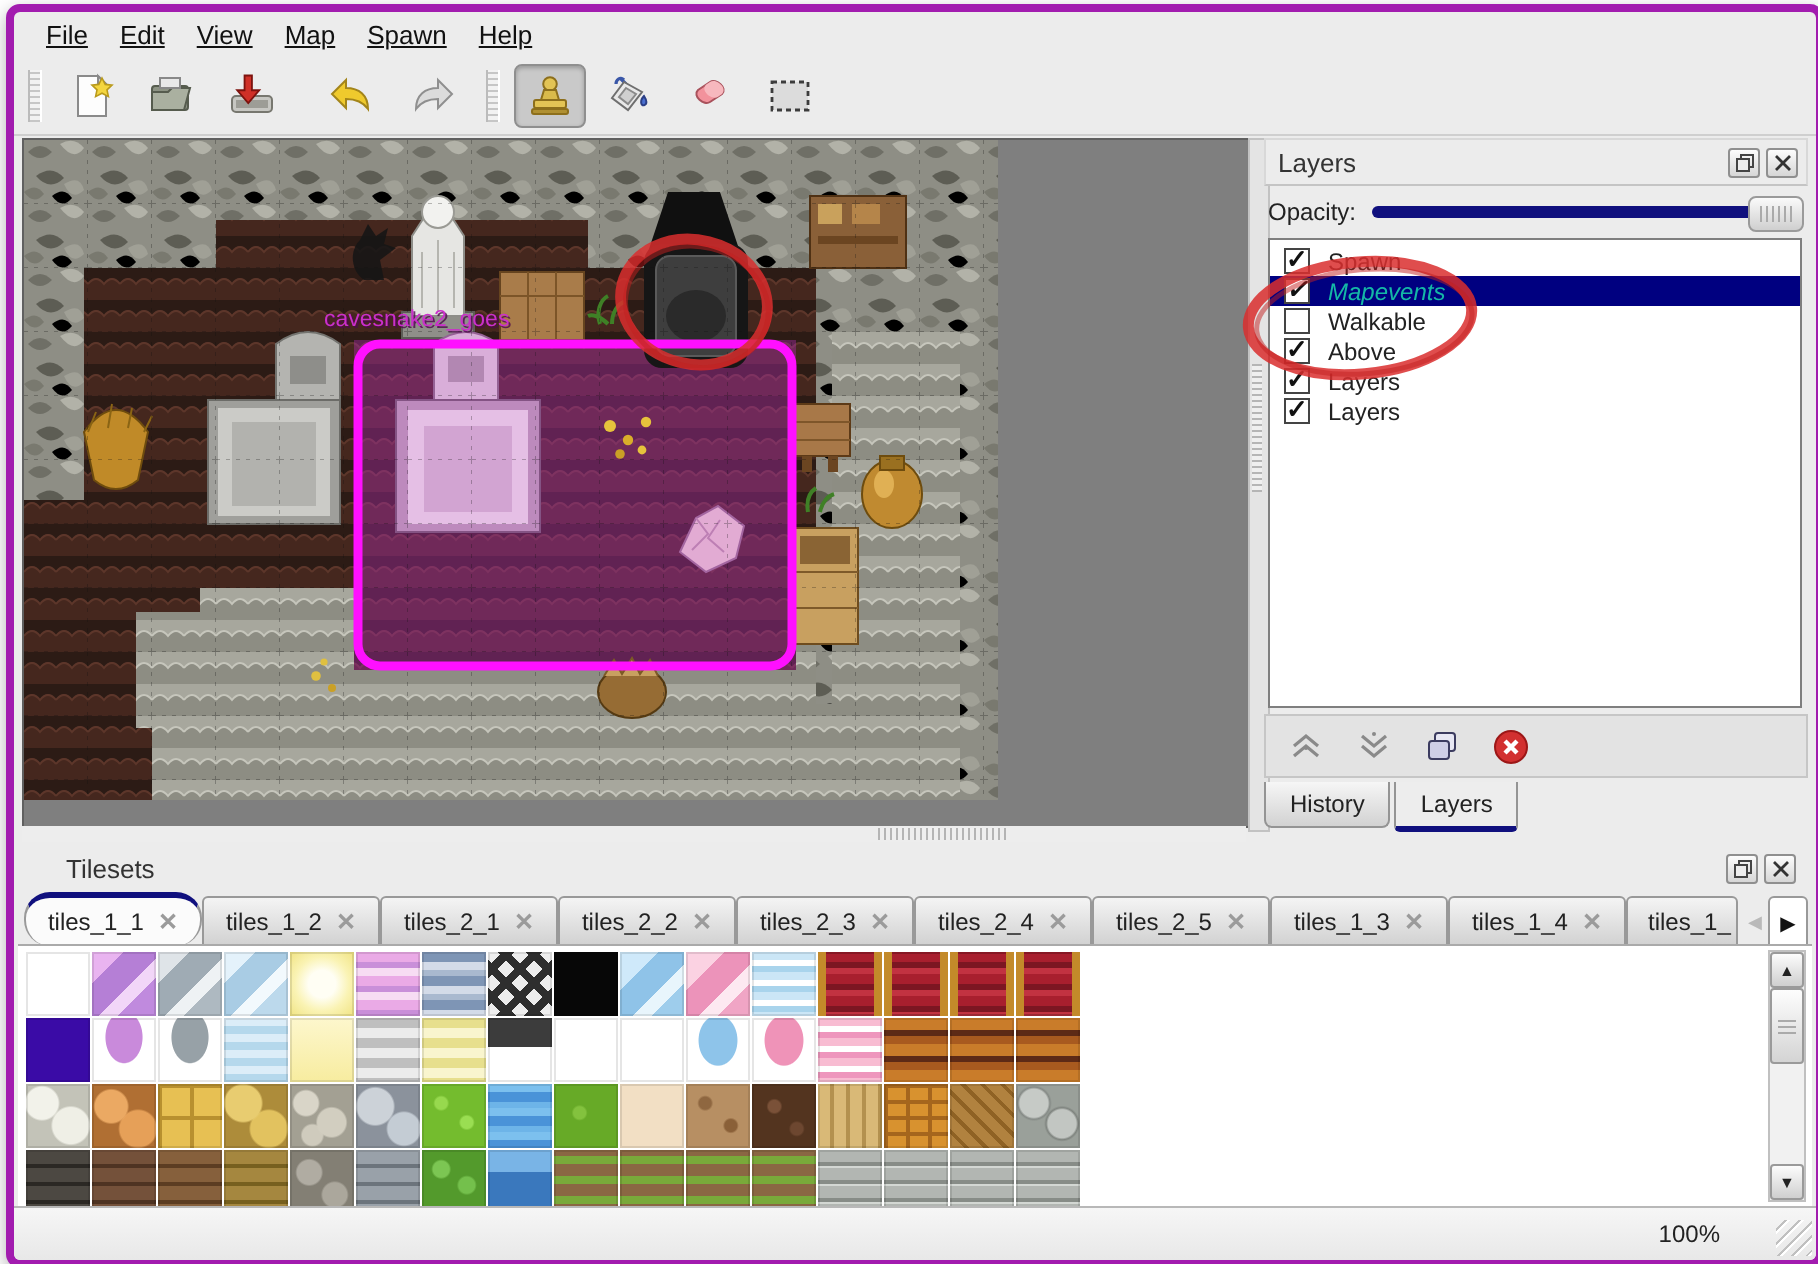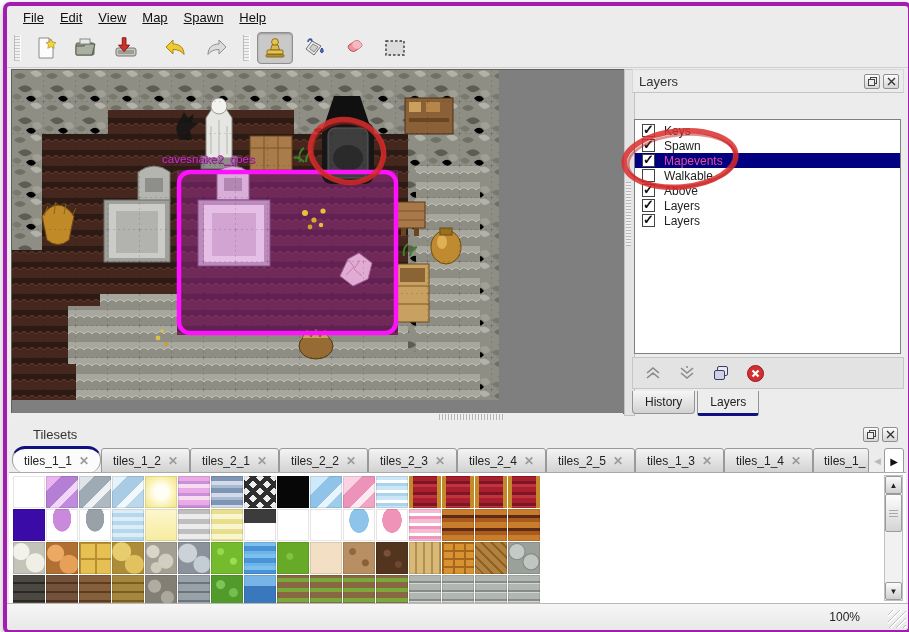--- a/index.html
+++ b/index.html
@@ -47,21 +47,21 @@
   .opacity-label{width:52px;font-size:12px;color:#222;}
   .slider{position:relative;flex:1;height:16px;}
   .slider .track{position:absolute;left:0;right:2px;top:5px;height:6px;background:#10107e;border-radius:3px;}
   .slider .handle{position:absolute;right:0;top:0;width:26px;height:16px;border:1px solid #9a9a9a;border-radius:4px;
                   background:linear-gradient(#fafafa,#cfcfcf);}
   .slider .handle::after{content:"";position:absolute;left:5px;right:5px;top:4px;bottom:4px;
                   background:repeating-linear-gradient(90deg,#aaa 0 1px,transparent 1px 3px);}
   .layers-list{position:absolute;left:4px;top:50px;right:5px;height:230px;background:#fff;border:1px solid #7f7f7f;
                overflow:hidden;padding-top:3px;}
   .layer-row{position:relative;height:15px;display:flex;align-items:center;}
-  .layer-row.selected{background:#000080;color:#ec4899;}
+  .layer-row.selected{background:#000080;color:#14b8a6;font-style:italic;}
   .cb{width:11px;height:11px;margin-left:7px;background:#fff;border:1px solid #444;position:relative;flex:0 0 auto;}
   .cb.checked::after{content:"✓";position:absolute;left:0px;top:-3px;font-size:13px;font-weight:bold;color:#111;}
   .layer-label{margin-left:9px;font-size:12px;}
   .layer-btnrow{position:absolute;left:2px;top:288px;right:2px;height:30px;background:#e3e3e3;
                 border:1px solid #c6c6c6;display:flex;align-items:center;gap:10px;padding-left:8px;}
   .lbtn{width:24px;height:24px;display:flex;align-items:center;justify-content:center;}
   .panel-tabs{position:absolute;left:2px;top:322px;height:24px;display:flex;}
   .ptab{height:22px;padding:0 12px;display:flex;align-items:center;font-size:12px;color:#222;
         border:1px solid #949494;border-top:none;border-radius:0 0 4px 4px;
         background:linear-gradient(#f6f6f6,#d2d2d2);margin-right:2px;}
@@ -416,25 +416,28 @@
             <rect x="0.5" y="2.5" width="6" height="6" fill="#eee" stroke="#444"></rect>
           </svg>
         </div>
         <div class="win-btn">
           <svg width="9" height="9" viewBox="0 0 9 9">
             <path d="M1 1L8 8M8 1L1 8" stroke="#333" stroke-width="1.4"></path>
           </svg>
         </div>
       </div>
     </div>
+    <div class="opacity-row">
+      <span class="opacity-label">Opacity:</span>
+      <div class="slider">
+        <div class="track"></div>
+        <div class="handle"></div>
+      </div>
+    </div>
     <div class="layers-list" id="layers-list">
-          <div class="layer-row">
-            <span class="cb checked"></span>
-            <span class="layer-label">Keys</span>
-          </div>
           <div class="layer-row">
             <span class="cb checked"></span>
             <span class="layer-label">Spawn</span>
           </div>
           <div class="layer-row selected">
             <span class="cb checked"></span>
             <span class="layer-label">Mapevents</span>
           </div>
           <div class="layer-row">
             <span class="cb"></span>

